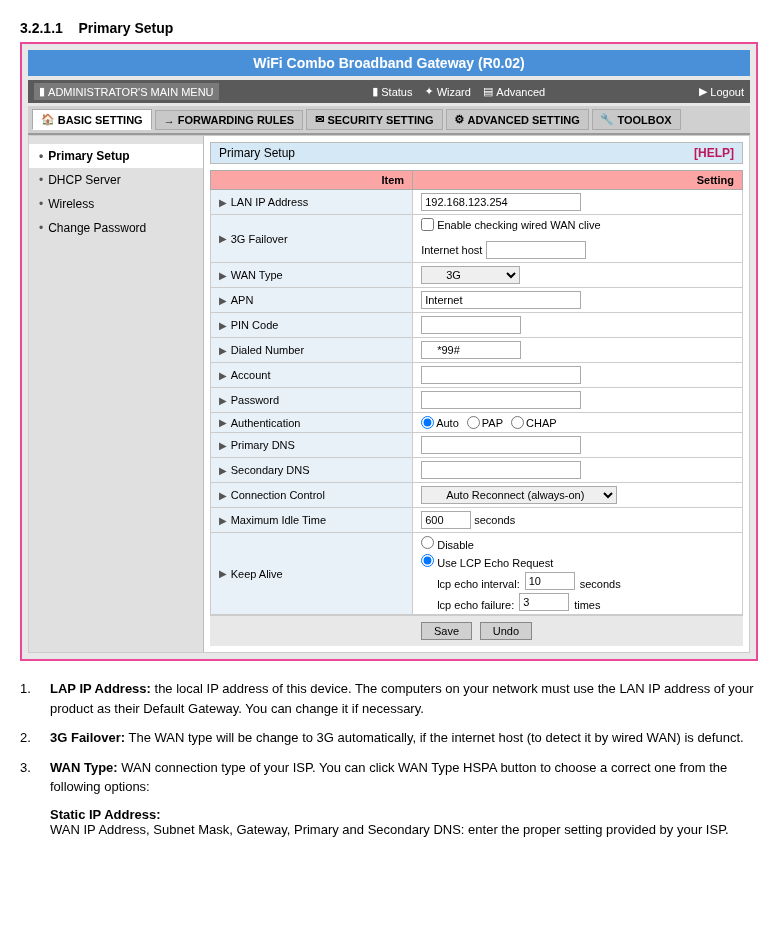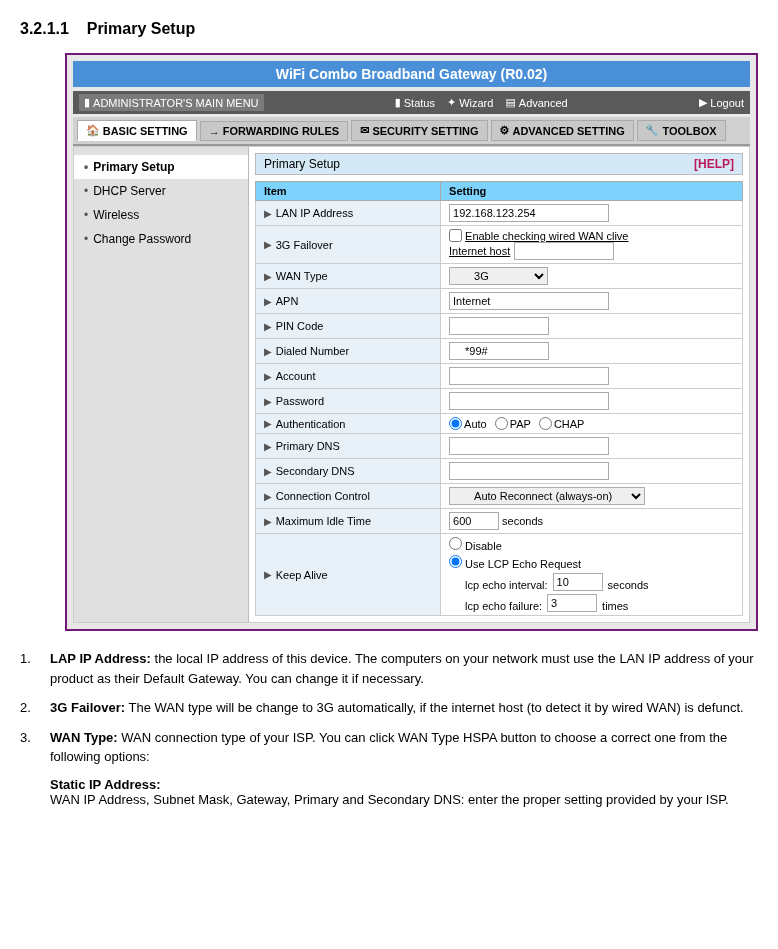--- a/index.html
+++ b/index.html
@@ -4,30 +4,29 @@
   <style>
     * { margin: 0; padding: 0; box-sizing: border-box; }
     body {
       font-family: Arial, sans-serif;
       font-size: 13px;
       background: #fff;
       padding: 20px;
       color: #000;
     }
     h2 {
-      font-size: 16px;
-      font-weight: bold;
-      margin-bottom: 15px;
+      font-size: 14px;
+      font-weight: bold;
+      margin-bottom: 6px;
     }
     .device-frame {
-      border: 2px solid #701a75;
+      border: 2px solid #ec4899;
       background: #e8e8e8;
       padding: 6px;
       margin-bottom: 18px;
-      margin-left: 45px;
     }
     .device-title-bar {
       background: #4a90d9;
       color: #fff;
       text-align: center;
       font-size: 14px;
       font-weight: bold;
       padding: 5px;
       margin-bottom: 4px;
     }
@@ -120,24 +119,24 @@
       font-size: 12px;
     }
     .content-header .title { font-weight: normal; }
     .content-header .help { color: #be185d; font-weight: bold; }
     .settings-table {
       width: 100%;
       border-collapse: collapse;
       font-size: 11px;
     }
     .settings-table th {
-      background: #7dd3fc;
+      background: #fca5a5;
       border: 1px solid #aaa;
       padding: 3px 8px;
-      text-align: left;
+      text-align: right;
       font-weight: bold;
     }
     .settings-table td {
       border: 1px solid #ccc;
       padding: 3px 8px;
       vertical-align: middle;
     }
     .settings-table td:first-child {
       background: #e8f0f8;
       width: 38%;
@@ -339,21 +338,21 @@
           </tr>
 
           <tr>
             <td>
                 <div class="row-label">
                   <span class="arrow-icon">▶</span>
                   <span>3G Failover</span>
                 </div>
               </td>
             <td>
-              <div style="display:flex;flex-direction:column;gap:0;text-decoration:underline;">
+              <div style="display:flex;flex-direction:column;gap:10px;">
                 <label style="display:flex;align-items:center;gap:3px;">
                   <input type="checkbox" style="">
                   <span>Enable checking wired WAN clive</span>
                 </label>
                 <div style="display:flex;align-items:center;gap:4px;">
                   <span>Internet host</span>
                   <input type="text" class="medium" value="" style="">
                 </div>
               </div>
             </td>
@@ -530,20 +529,24 @@
                   <span>lcp echo failure:</span>
                   <input type="text" class="small" value="3" style="">
                   <span>times</span>
                 </div>
               </div>
             </td>
           </tr>
         </tbody>
       </table>
 
+      <div class="button-row">
+        <button class="btn">Save</button>
+        <button class="btn">Undo</button>
+      </div>
 
     </div>
   </div>
 </div>
 
 <ol class="numbered-list">
   <li>
     <span class="num">1.</span>
     <span class="item-text"><strong>LAP IP Address:</strong> the local IP address of this device. The computers on your network must use the LAN IP address of your product as their Default Gateway. You can change it if necessary.</span>
   </li>

